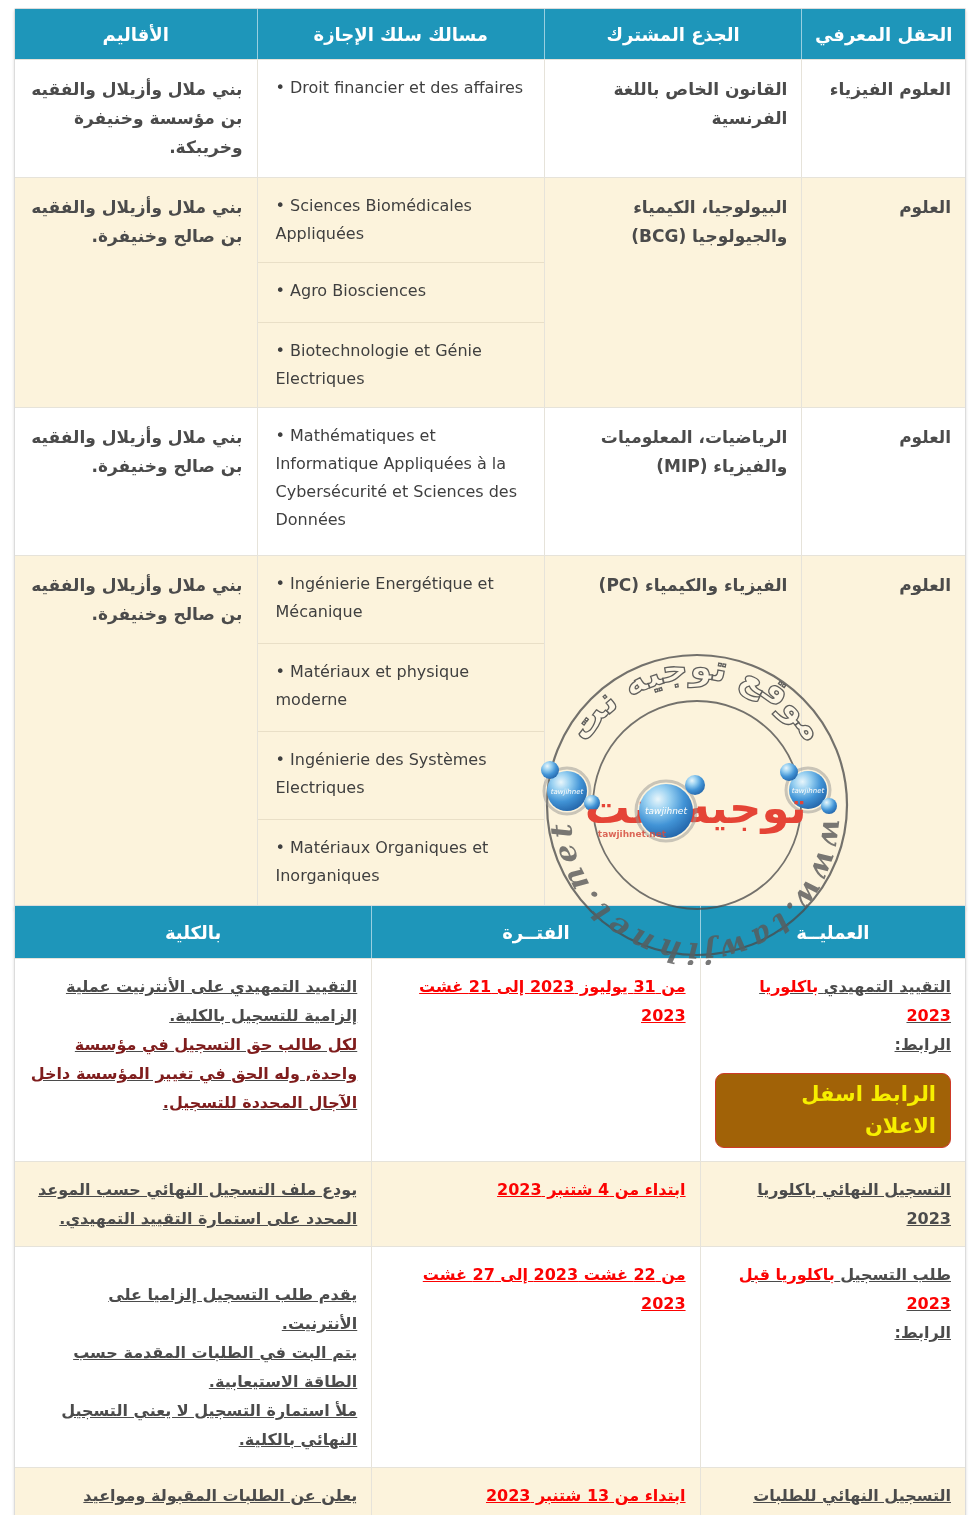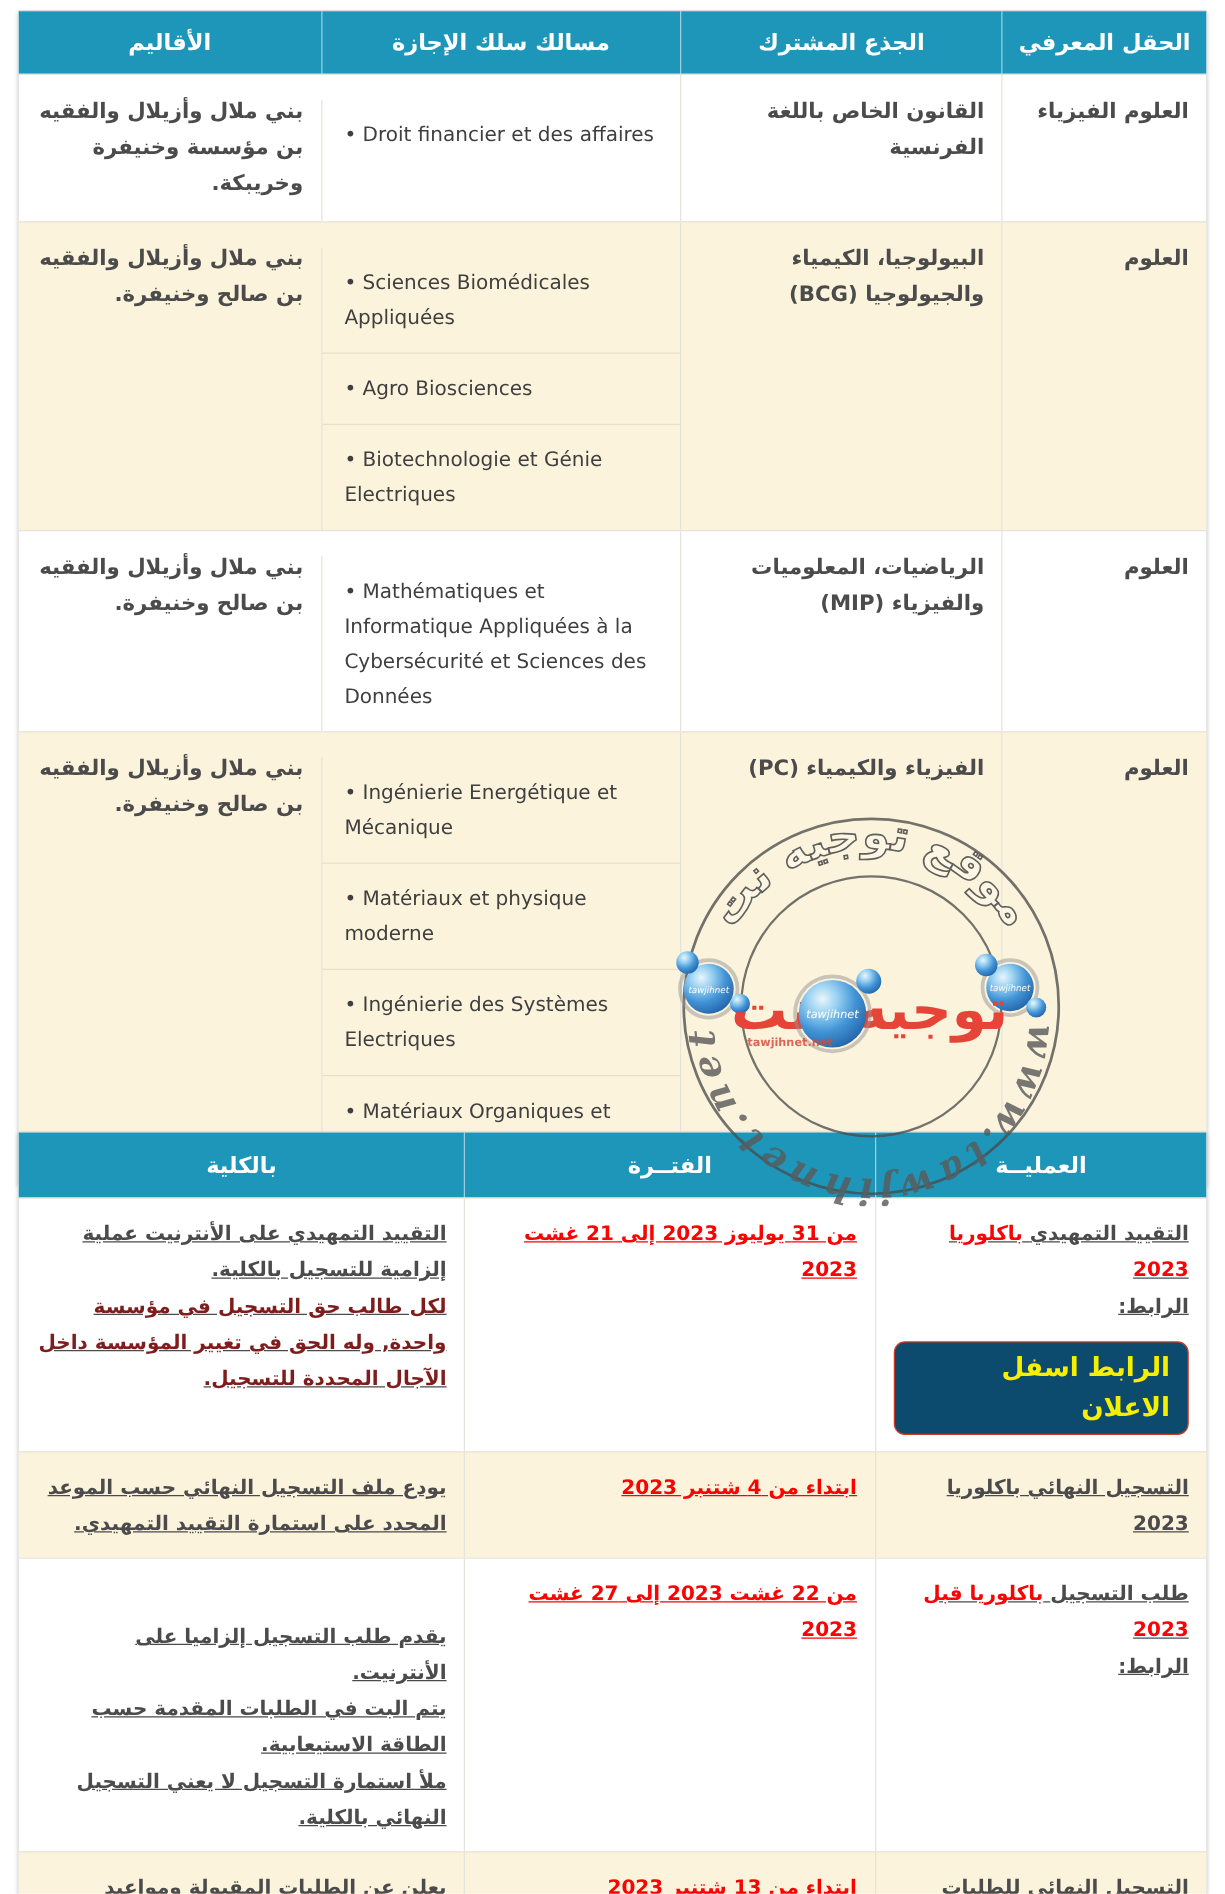--- a/index.html
+++ b/index.html
@@ -35,35 +35,35 @@
   }
   .cell:not(:last-child){border-left:1px solid #e6e3da;}
   .t1 .r1{min-height:91px;}
   .t1 .r2{min-height:230px;}
   .t1 .r3{min-height:148px;}
   .t1 .r4{min-height:352px;}
   .t2 .r1{min-height:194px;}
   .t2 .r2{min-height:84px;}
   .t2 .r3{min-height:185px;}
   .t2 .r4{min-height:87px;}
-  .tracks-cell{padding:0;display:flex;flex-direction:column;margin-top:20px;}
+  .tracks-cell{padding:0;display:flex;flex-direction:column;}
   .track{
     flex:1;box-sizing:border-box;padding:14px 18px;
     direction:ltr;text-align:left;
     font-size:16px;font-weight:normal;color:#3f3f3f;line-height:28px;
   }
   .row.alt .track:not(:last-child){border-bottom:1px solid #e9dfc7;}
   .t2 .cell{font-size:16px;line-height:29px;padding:13px 14px;text-decoration:underline;}
   .red{color:#fb0303;}
   .period-cell{color:#fb0303;font-weight:bold;font-size:17px;}
   .note-red{color:#7f1d1d;margin-top:9px;}
   .note-p{margin:0;}
   .link-badge{
     display:inline-block;margin-top:14px;
-    background:#0c4a6e;border:1px solid #cf3a28;border-radius:9px;
+    background:#a16207;border:1px solid #cf3a28;border-radius:9px;
     color:#f7ef00;font-size:21px;font-weight:bold;line-height:1.5;
     padding:5px 14px;cursor:pointer;
   }
   .stamp{
     position:absolute;left:537px;top:645px;width:320px;height:320px;
     pointer-events:none;opacity:.9;z-index:5;
   }
 </style>
 </head>
 <body>
@@ -150,21 +150,21 @@
   <div class="row r3">
     <div class="cell">
       <div class="note-p">
         <span>طلب التسجيل</span>
         <span class="red">باكلوريا قبل 2023</span>
       </div>
       <div class="note-p">الرابط:</div>
     </div>
     <div class="cell period-cell">من 22 غشت 2023 إلى 27 غشت 2023</div>
     <div class="cell">
-      <p class="note-p" style="margin-top:34px">يقدم طلب التسجيل إلزاميا على الأنترنيت.</p>
+      <p class="note-p" style="margin-top:20px">يقدم طلب التسجيل إلزاميا على الأنترنيت.</p>
       <p class="note-p">يتم البت في الطلبات المقدمة حسب الطاقة الاستيعابية.</p>
       <p class="note-p">ملأ استمارة التسجيل لا يعني التسجيل النهائي بالكلية.</p>
     </div>
   </div>
 
   <div class="row r4 alt">
     <div class="cell">التسجيل النهائي للطلبات المقبولة باكلوريا قبل 2023</div>
     <div class="cell period-cell">ابتداء من 13 شتنبر 2023</div>
     <div class="cell">يعلن عن الطلبات المقبولة ومواعيد التسجيل النهائي عبر موقع المؤسسة على الأنترنيت.</div>
   </div>

